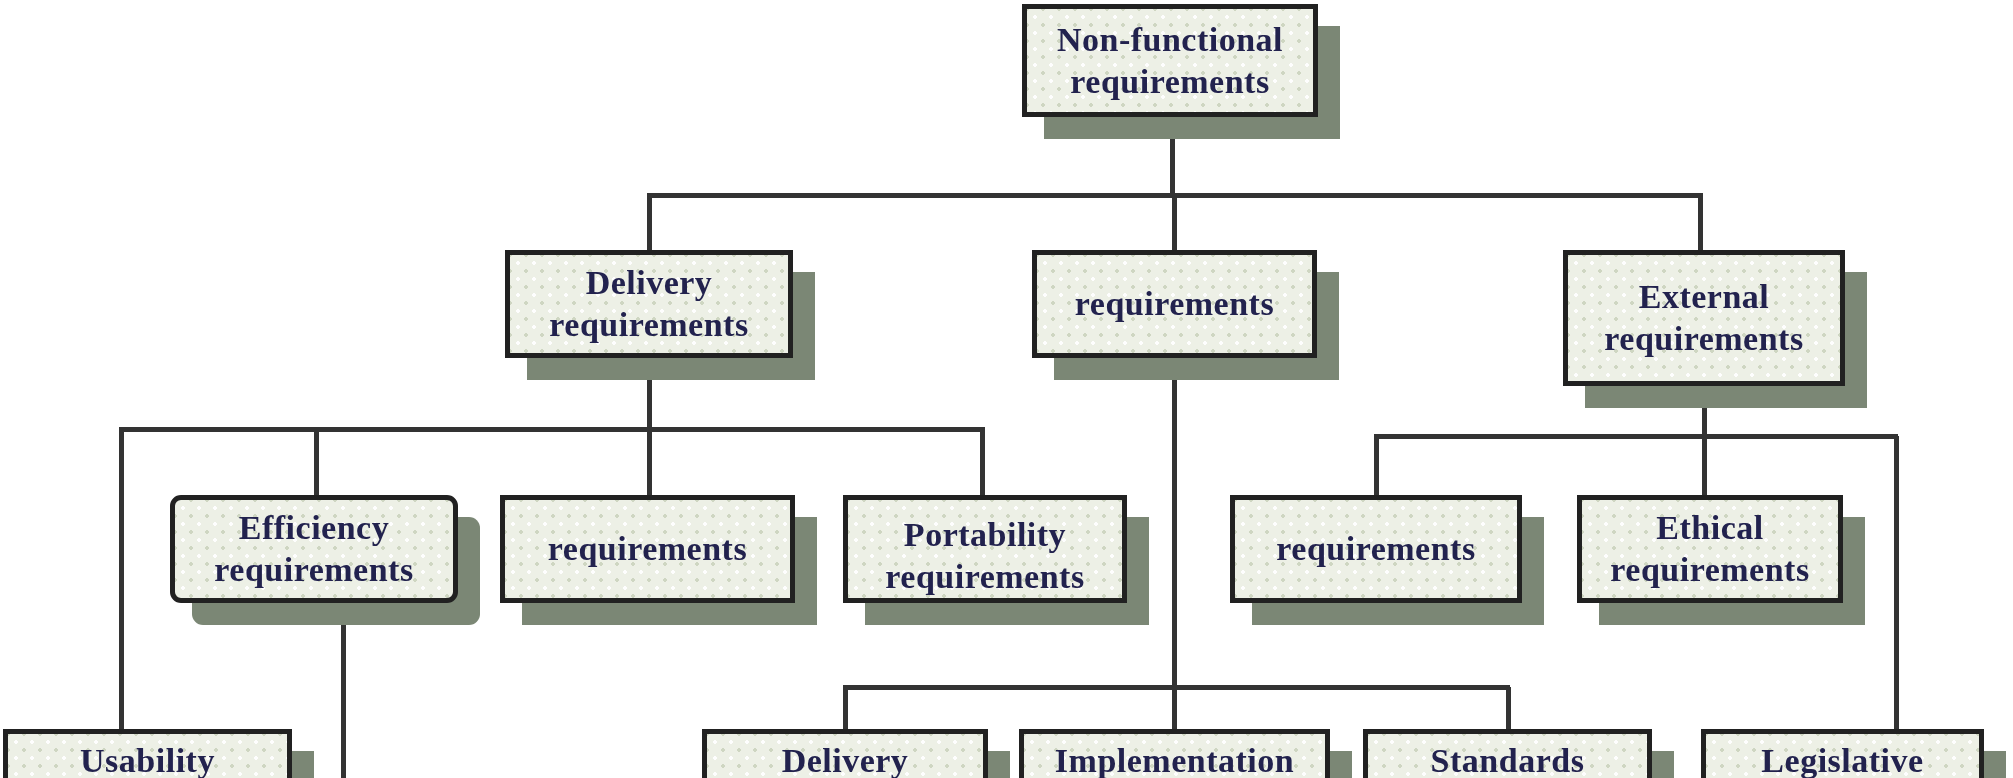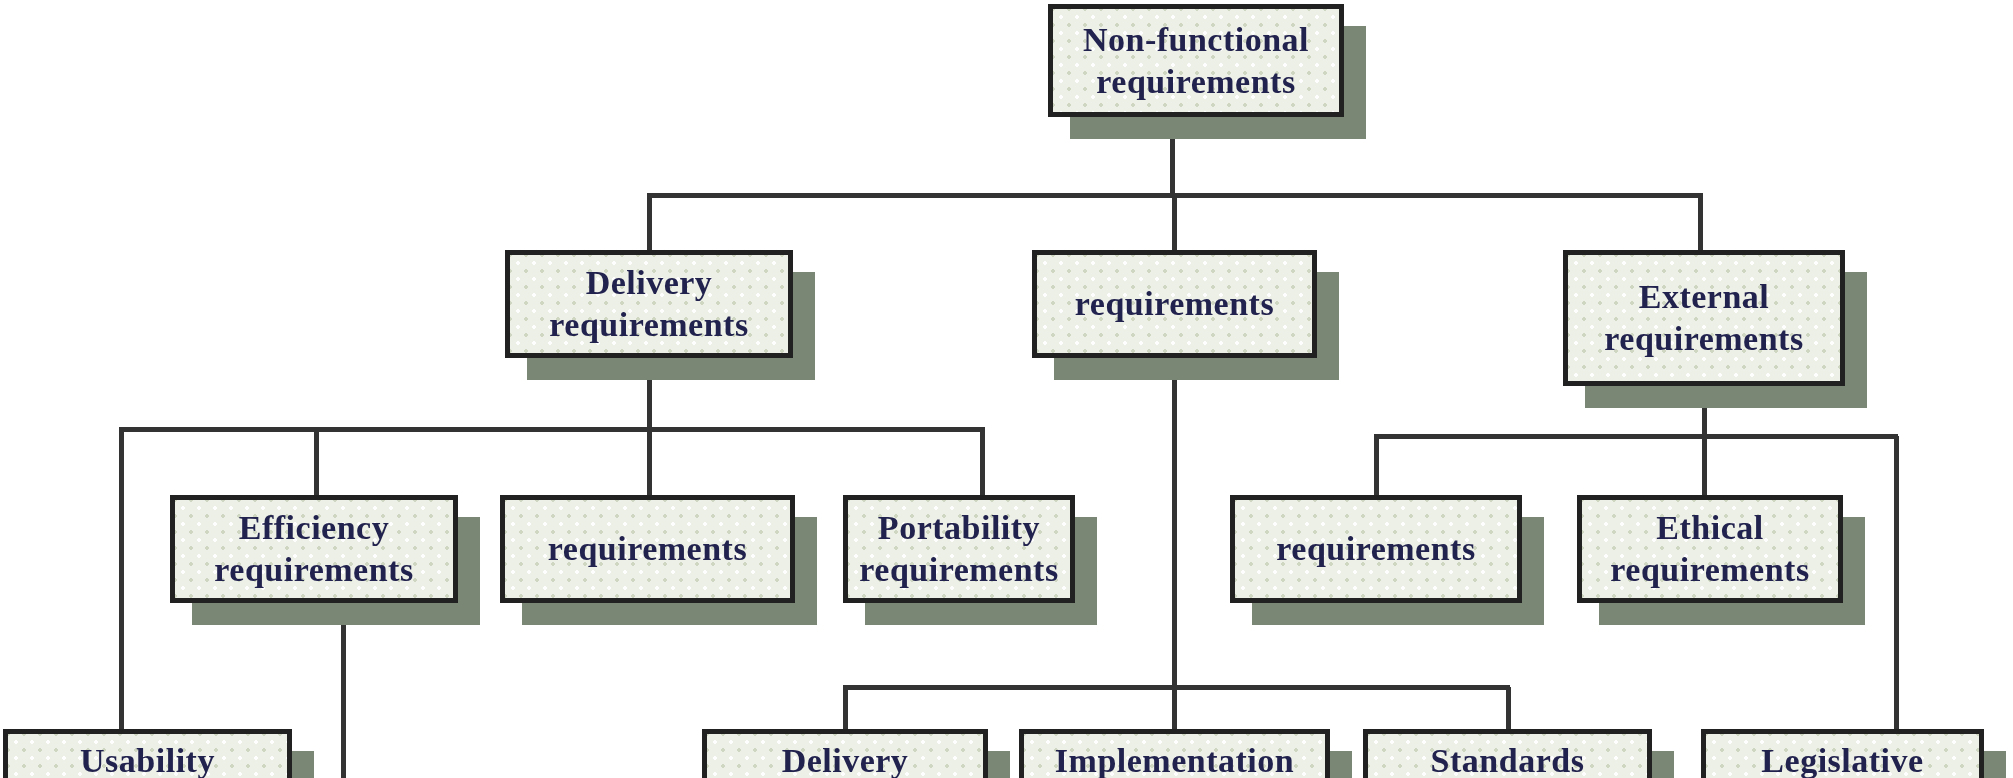--- a/index.html
+++ b/index.html
@@ -25,27 +25,27 @@
     display:flex;flex-direction:column;
     align-items:center;justify-content:center;
     text-align:center;
     color:#22224e;
     font-weight:700;
     font-size:34px;line-height:42px;
     letter-spacing:0.5px;
   }
   .node.bottom{justify-content:flex-start;padding-top:6px;}
   
-  #n-nonfunctional{left:1048px;top:4px;width:296px;height:113px;}
+  #n-nonfunctional{left:1022px;top:4px;width:296px;height:113px;}
   #n-product{left:505px;top:250px;width:288px;height:108px;}
   #n-organizational{left:1032px;top:250px;width:285px;height:108px;}
   #n-external{left:1563px;top:250px;width:282px;height:136px;}
-  #n-efficiency{left:170px;top:495px;width:288px;height:108px;}
+  #n-efficiency{left:170px;top:495px;width:288px;height:108px;border-radius:11px;}
   #n-reliability{left:500px;top:495px;width:295px;height:108px;}
-  #n-portability{left:843px;top:495px;width:232px;height:108px;}
+  #n-portability{left:843px;top:495px;width:284px;height:108px;justify-content:flex-end;}
   #n-interoperability{left:1230px;top:495px;width:292px;height:108px;}
   #n-ethical{left:1577px;top:495px;width:266px;height:108px;}
   #n-usability{left:3px;top:729px;width:289px;height:105px;}
   #n-delivery{left:702px;top:729px;width:286px;height:105px;}
   #n-implementation{left:1019px;top:729px;width:311px;height:105px;}
   #n-standards{left:1363px;top:729px;width:289px;height:105px;}
   #n-legislative{left:1701px;top:729px;width:283px;height:105px;}
 </style>
 </head>
 <body>

